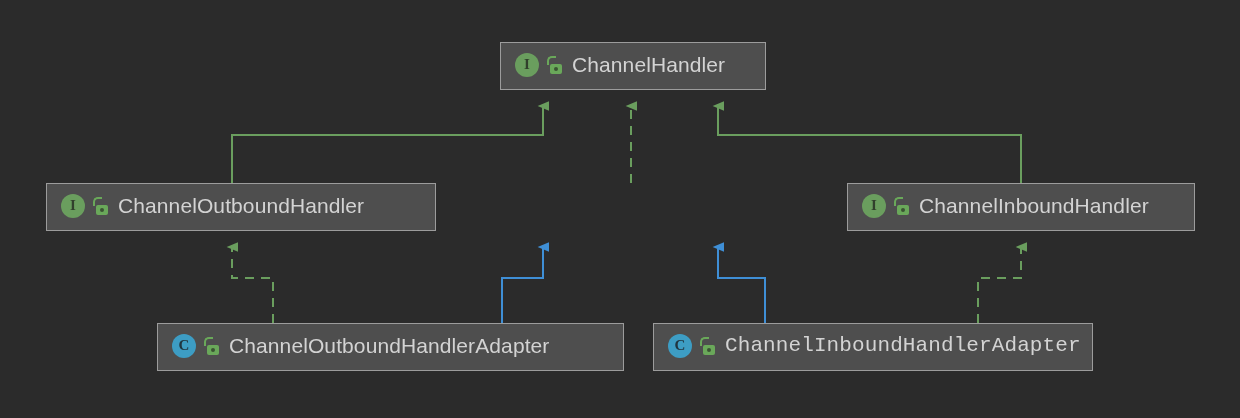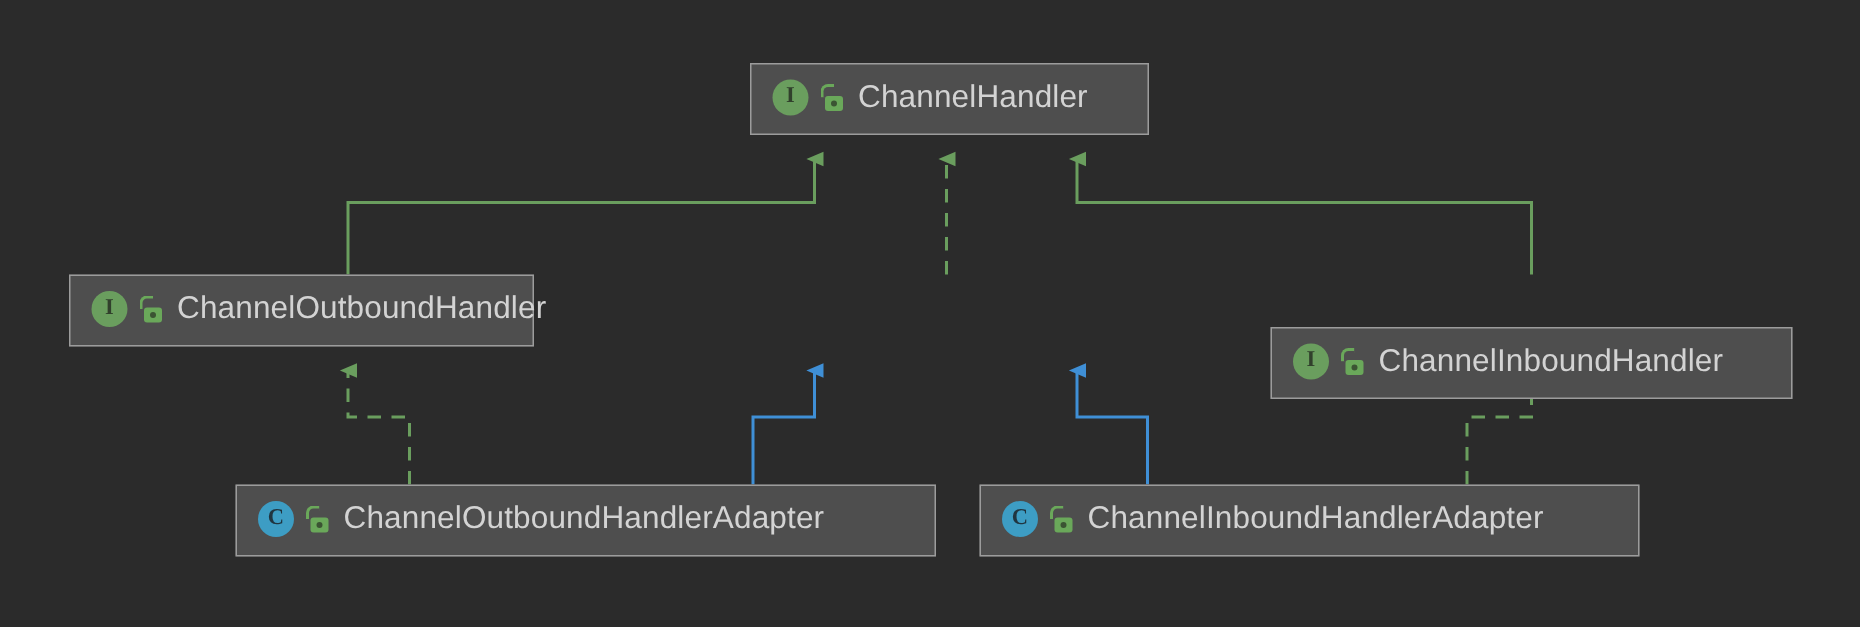--- a/index.html
+++ b/index.html
@@ -193,52 +193,52 @@
   <div class="node" style="left: 500px; top: 42px; width: 266px;">
     <span class="icon-interface"></span>
     <span class="icon-lock">
       <span class="lock-shackle"></span>
       <span class="lock-body"></span>
       <span class="lock-keyhole"></span>
     </span>
     <span class="node-label">ChannelHandler</span>
   </div>
 
-  <div class="node" style="left: 46px; top: 183px; width: 310px;">
+  <div class="node" style="left: 46px; top: 183px; width: 390px;">
     <span class="icon-interface"></span>
     <span class="icon-lock">
       <span class="lock-shackle"></span>
       <span class="lock-body"></span>
       <span class="lock-keyhole"></span>
     </span>
     <span class="node-label">ChannelOutboundHandler</span>
   </div>
 
 
-  <div class="node" style="left: 847px; top: 183px; width: 348px; margin-top: 35px;">
+  <div class="node" style="left: 847px; top: 183px; width: 348px;">
     <span class="icon-interface"></span>
     <span class="icon-lock">
       <span class="lock-shackle"></span>
       <span class="lock-body"></span>
       <span class="lock-keyhole"></span>
     </span>
     <span class="node-label">ChannelInboundHandler</span>
   </div>
 
   <div class="node" style="left: 157px; top: 323px; width: 467px;">
     <span class="icon-class"></span>
     <span class="icon-lock">
       <span class="lock-shackle"></span>
       <span class="lock-body"></span>
       <span class="lock-keyhole"></span>
     </span>
     <span class="node-label">ChannelOutboundHandlerAdapter</span>
   </div>
 
-  <div class="node" style="left: 653px; top: 323px; width: 440px;">
+  <div class="node" style="left: 653px; top: 323px; width: 440px; font-family: Liberation Mono, monospace;">
     <span class="icon-class"></span>
     <span class="icon-lock">
       <span class="lock-shackle"></span>
       <span class="lock-body"></span>
       <span class="lock-keyhole"></span>
     </span>
     <span class="node-label">ChannelInboundHandlerAdapter</span>
   </div>
 
 </div>

